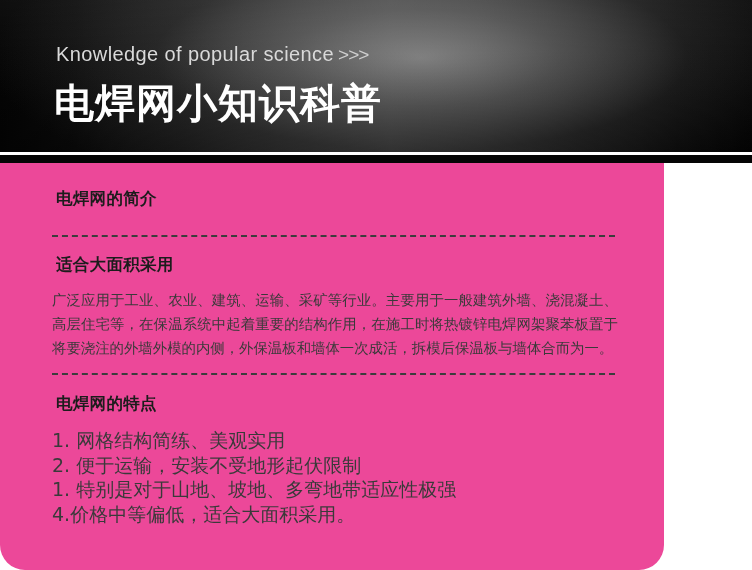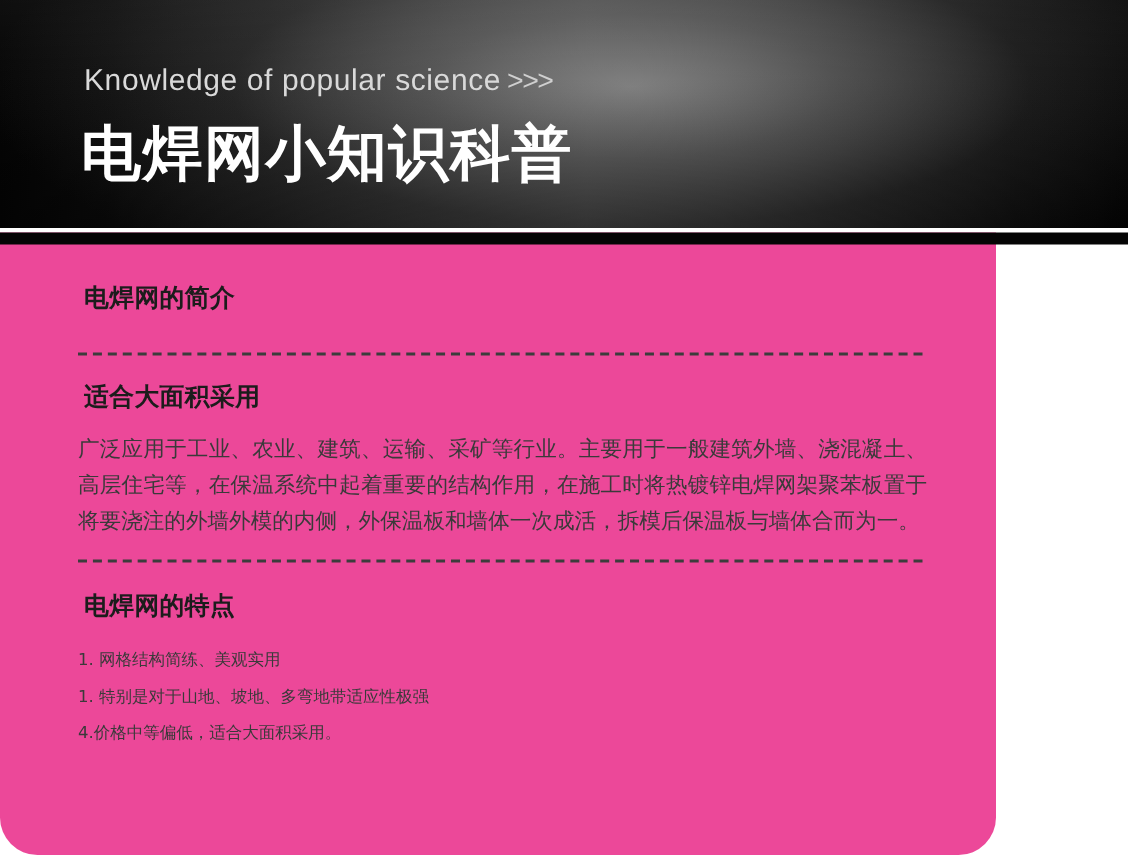--- a/index.html
+++ b/index.html
@@ -136,21 +136,21 @@
     text-align: justify;
     text-justify: inter-character;
   }
   .sec-list {
     list-style: none;
     margin: 0;
     padding: 0;
   }
   .sec-list li {
     font-family: "DejaVu Sans", "Liberation Sans", sans-serif;
-    font-size: 11px;
+    font-size: 19px;
     line-height: 24.5px;
     color: #3a3a3a;
     white-space: nowrap;
   }
 
   .divider {
     height: 0;
     margin: 0 49px 0 52px;
     border-top: 2px dashed #3c3c3c;
   }
@@ -204,20 +204,21 @@
 
     <div class="sp-div2-top"></div>
     <div class="divider"></div>
 
     <div class="sp-s3-top"></div>
     <div class="section">
       <h2 class="sec-head">电焊网的特点</h2>
       <div class="sp-s3-mid"></div>
       <ul class="sec-list">
         <li>1. 网格结构简练、美观实用</li>
+        <li>2. 便于运输，安装不受地形起伏限制</li>
         <li>1. 特别是对于山地、坡地、多弯地带适应性极强</li>
         <li>4.价格中等偏低，适合大面积采用。</li>
 
       </ul>
     </div>
 
   </div>
 </div>
 
 </body></html>

